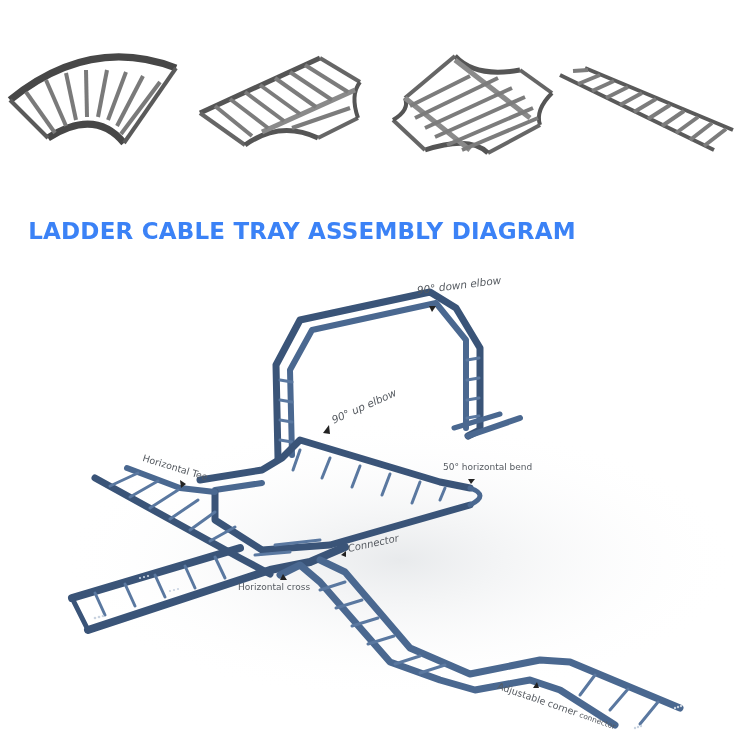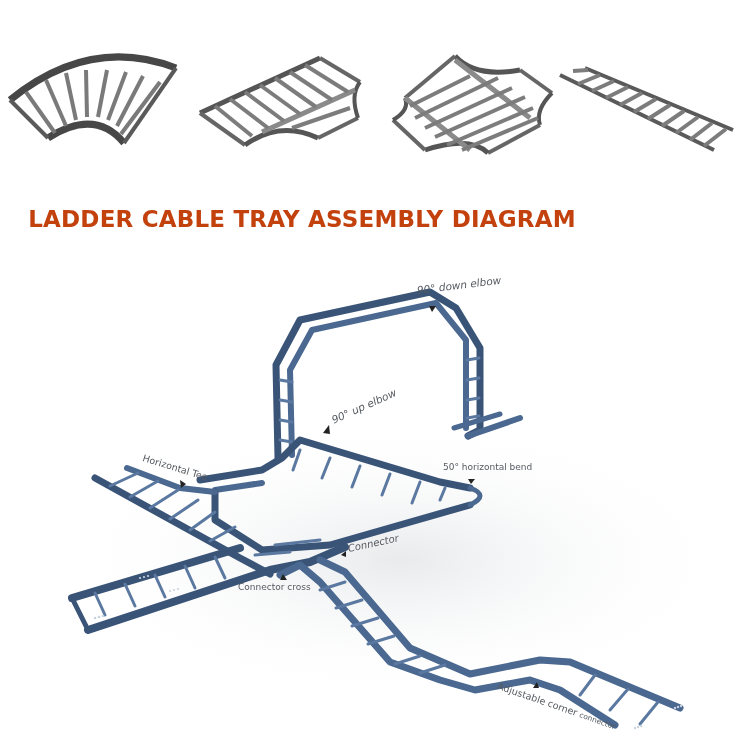--- a/index.html
+++ b/index.html
@@ -1,21 +1,21 @@
 <!DOCTYPE html>
 <html><head>
 <meta charset="utf-8">
 <style>
   html, body { margin:0; padding:0; background:#ffffff; }
   body { width:750px; height:750px; overflow:hidden; position:relative; font-family:"DejaVu Sans", sans-serif; }
   .stage { position:absolute; left:0; top:0; width:750px; height:750px; }
   .title {
-    position:absolute; left:0; top:206px; width:604px; text-align:center;
+    position:absolute; left:0; top:218px; width:604px; text-align:center;
     font-family:"DejaVu Sans", sans-serif; font-weight:bold; font-size:23px;
-    color:#c2410c; letter-spacing:0.2px;
+    color:#3b82f6; letter-spacing:0.2px;
   }
   .label {
     position:absolute; font-family:"DejaVu Sans", sans-serif; color:#555a60;
     white-space:nowrap; transform-origin:left center;
   }
   .italic { font-style:italic; }
   svg { position:absolute; left:0; top:0; }
 </style>
 </head>
 <body>
@@ -219,18 +219,18 @@
         <polygon points="533,688 539,688 537,682"></polygon>
       </g>
     </g>
   </svg>
 
   <div class="label italic" style="left:417px;top:284px;font-size:10.5px;transform:rotate(-7deg);">90° down elbow</div>
   <div class="label italic" style="left:332px;top:414px;font-size:10.5px;transform:rotate(-24deg);">90° up elbow</div>
   <div class="label" style="left:143px;top:452px;font-size:9.5px;transform:rotate(17deg);">Horizontal Tee</div>
   <div class="label" style="left:443px;top:462px;font-size:9px;">50° horizontal bend</div>
   <div class="label italic" style="left:348px;top:543px;font-size:10px;transform:rotate(-12deg);">Connector</div>
-  <div class="label" style="left:238px;top:582px;font-size:9px;">Connector cross</div>
+  <div class="label" style="left:238px;top:582px;font-size:9px;">Horizontal cross</div>
   <div class="label" style="left:498px;top:680px;font-size:9.5px;transform:rotate(19deg);">
     <span>Adjustable corner</span>
     <span style="font-size:7.5px;">connector</span>
   </div>
 </div>
 
 </body></html>

